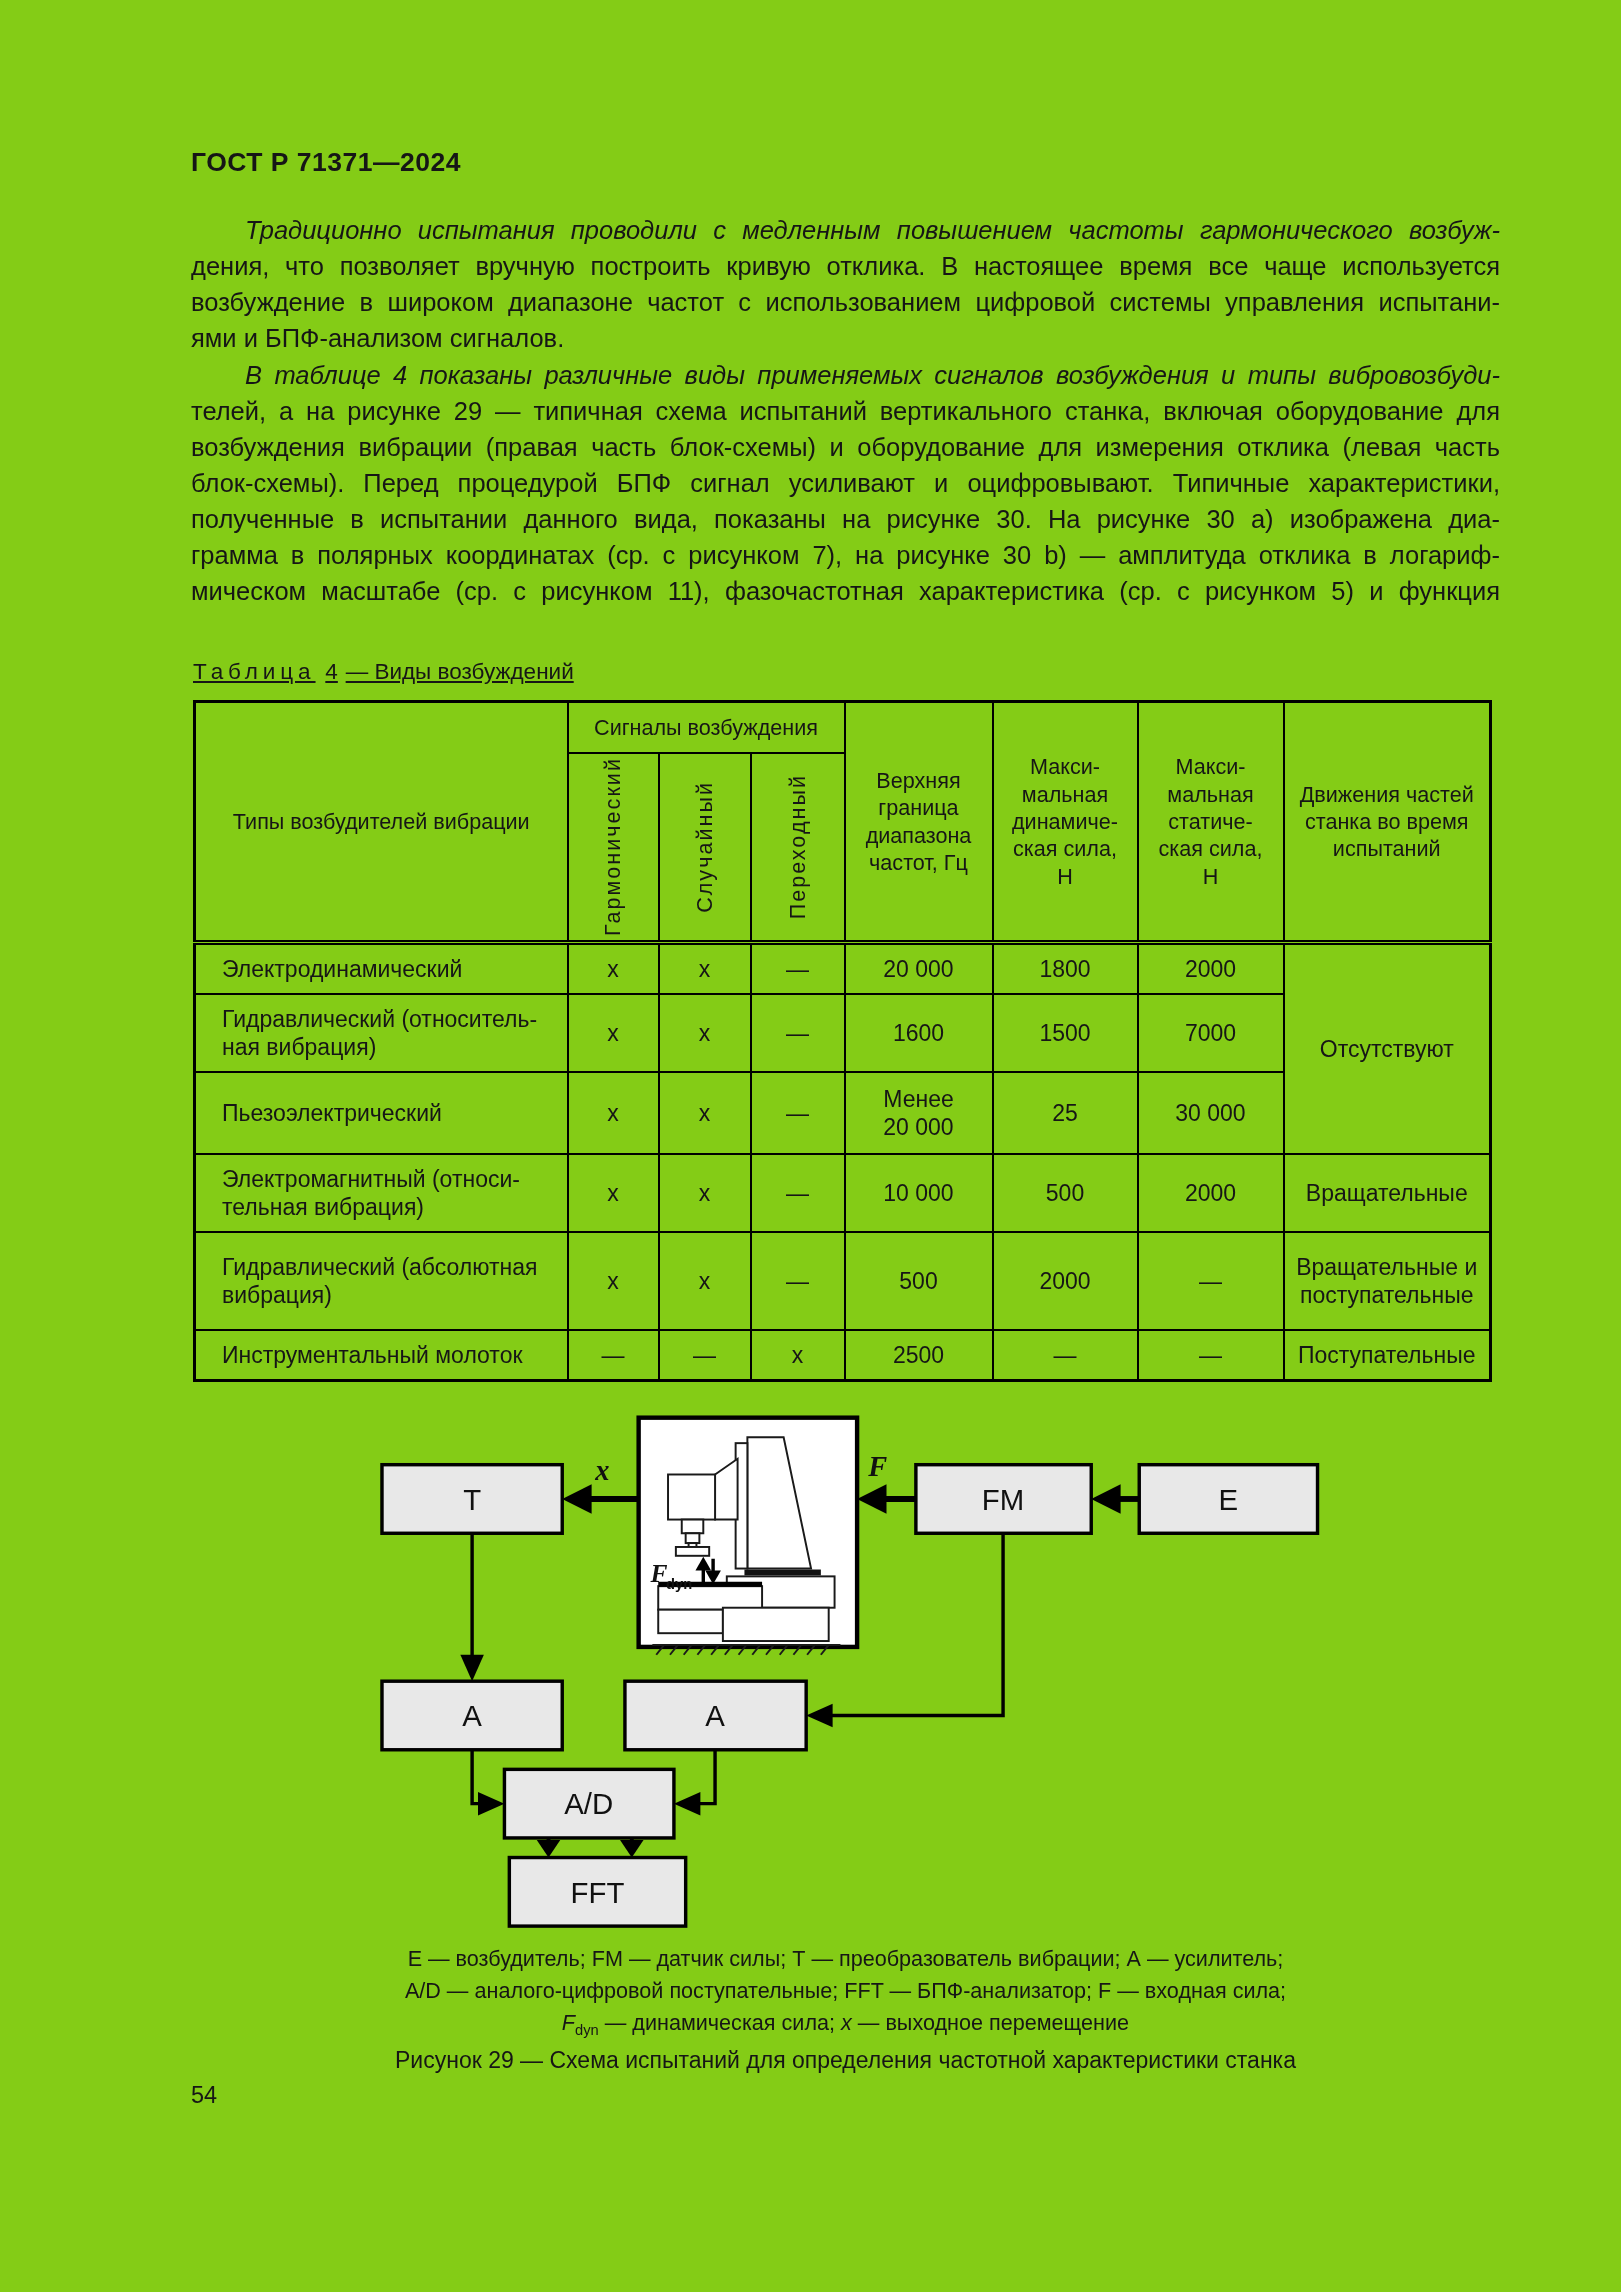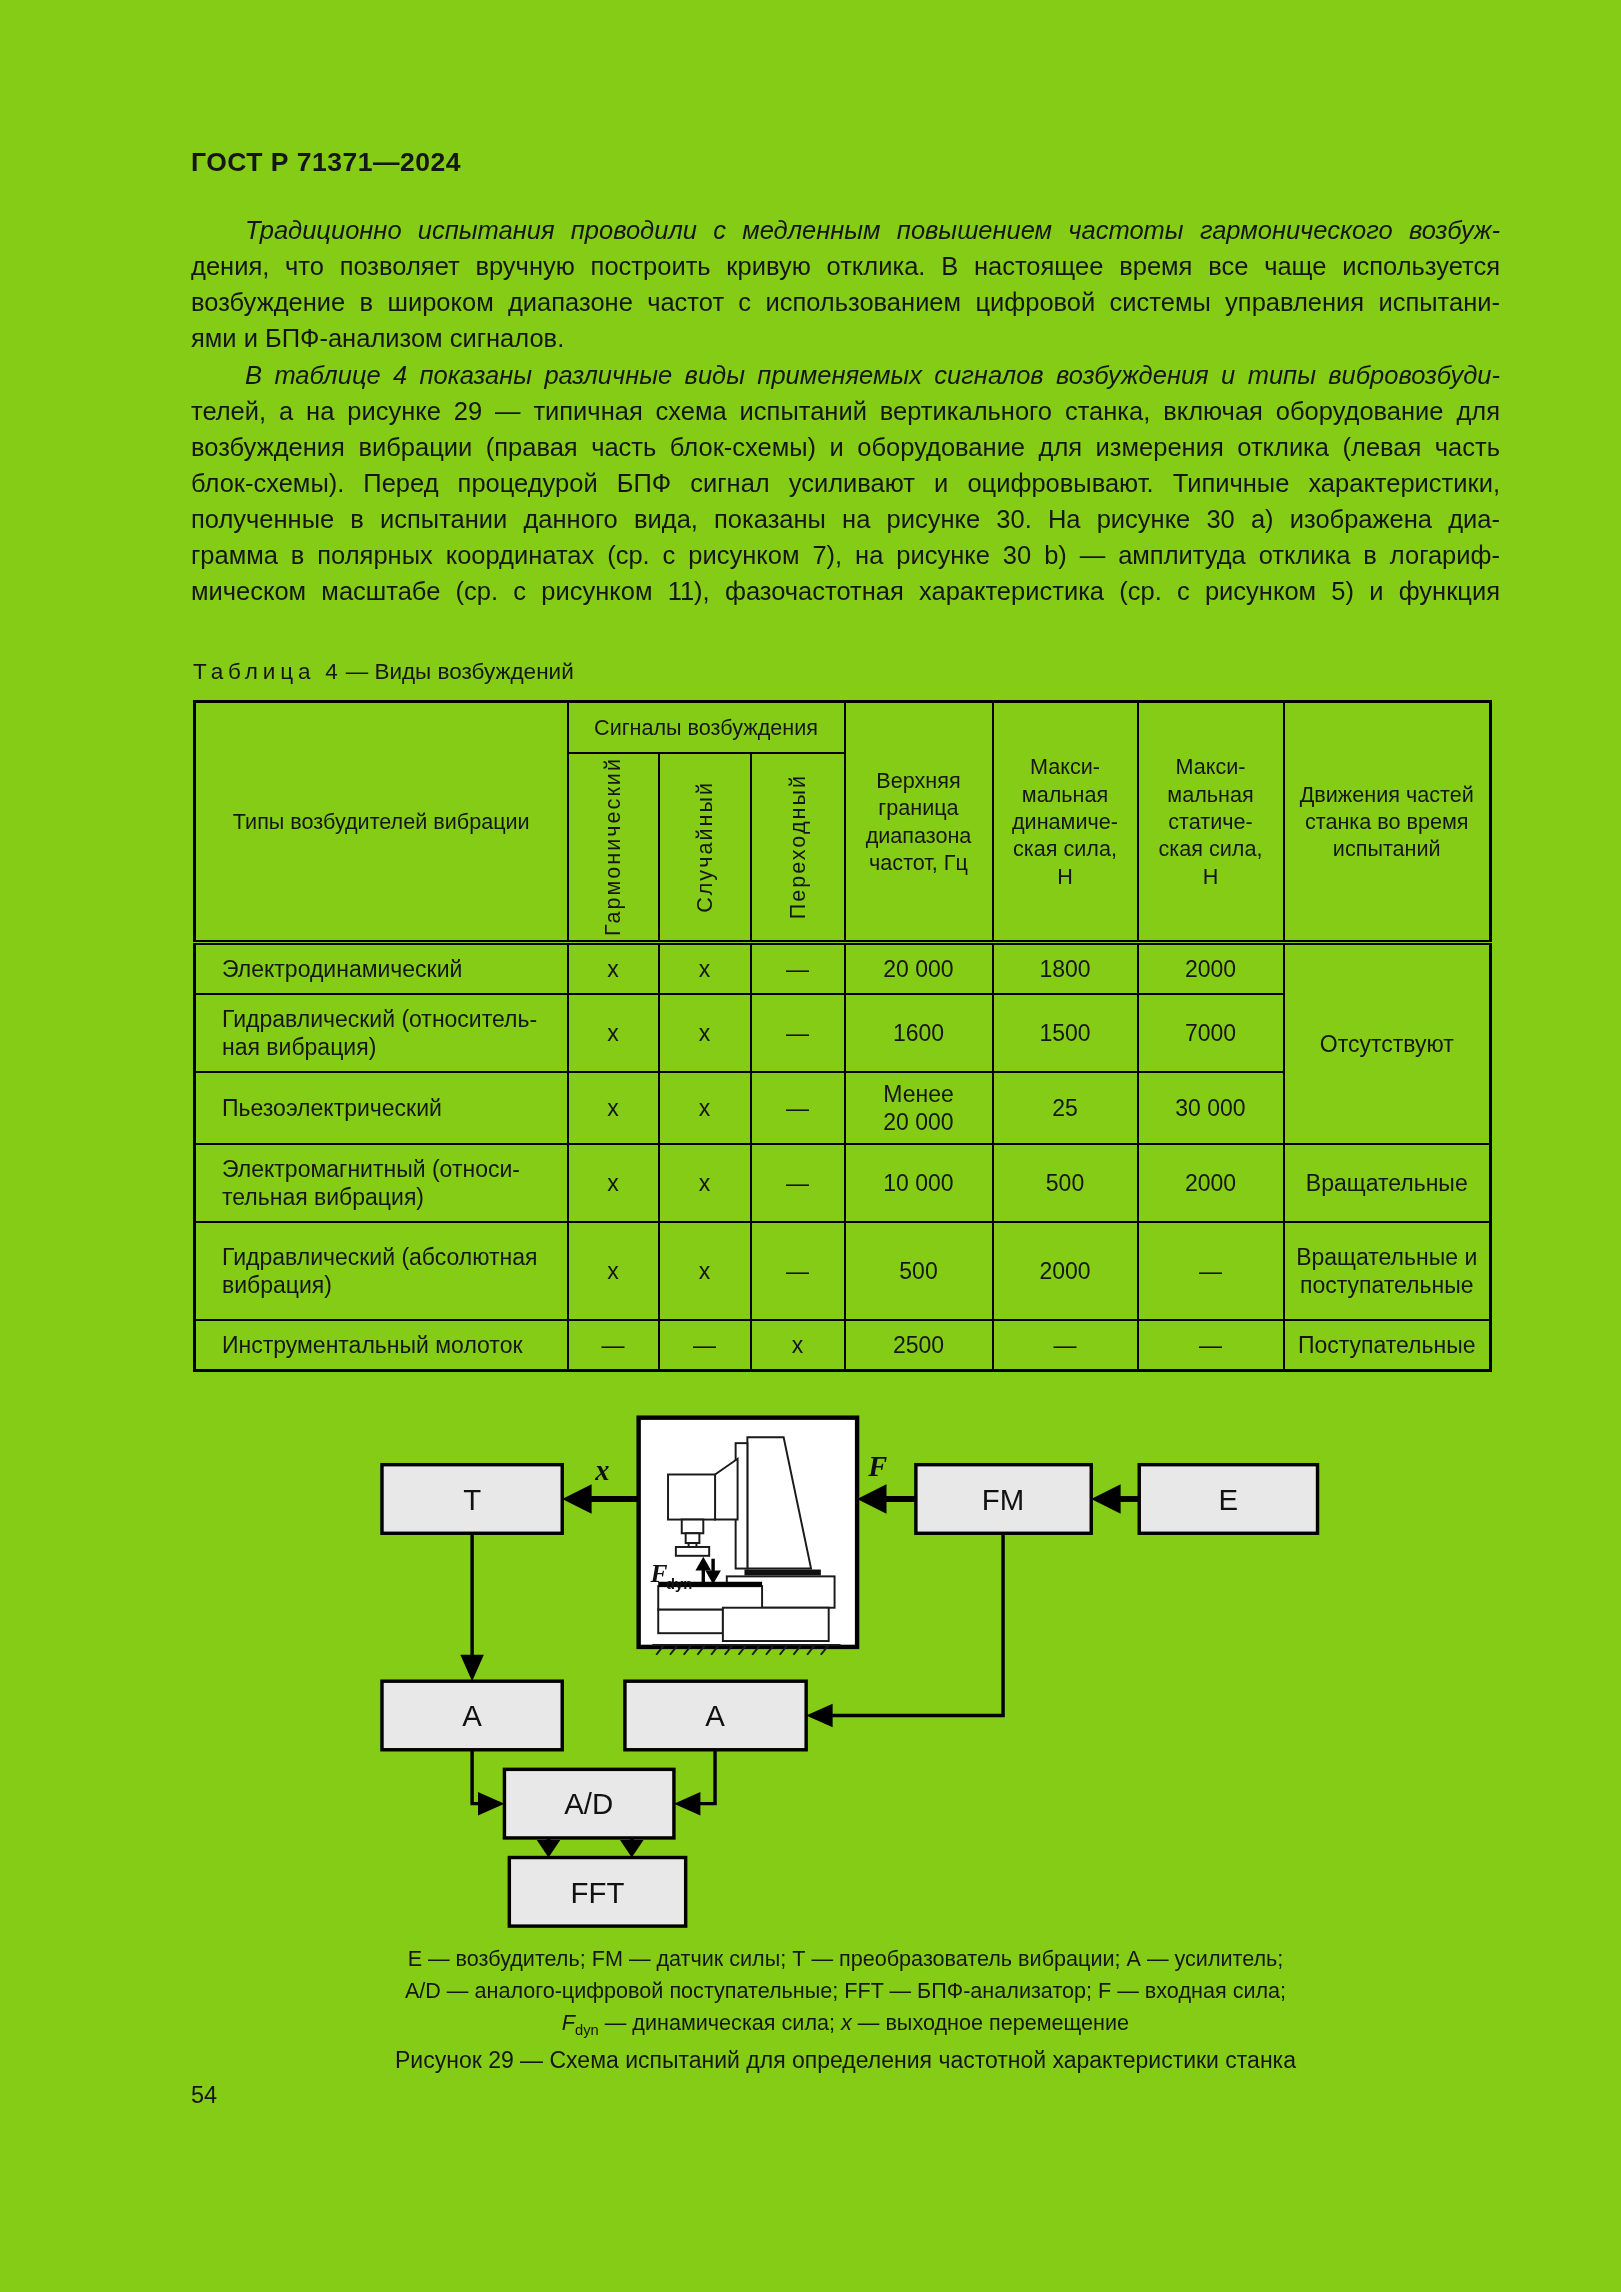--- a/index.html
+++ b/index.html
@@ -18,21 +18,21 @@
     font-size:26.5px;font-weight:bold;letter-spacing:0.5px;
   }
   
   .para{left:191px;width:1309px;font-size:25.5px;line-height:36px;}
   .p1{top:212px;}
   .p2{top:357px;}
   .jl{text-align:justify;text-align-last:justify;white-space:normal;}
   .jl-last{text-align:left;text-align-last:left;}
   .ind{text-indent:54px;font-style:italic;}
   
-  .tbl-caption{left:193px;top:659px;font-size:22.5px;}
+  .tbl-caption{left:193px;top:659px;font-size:22.5px;text-decoration:underline;}
   .tbl-caption .sp{letter-spacing:4.9px;}
   .tbl-caption .num{margin-left:9.8px;}
   .tbl-caption .rest{margin-left:7.8px;}
   
   table.gost{
     position:absolute;left:193px;top:700px;
     width:1297px;border-collapse:collapse;table-layout:fixed;
     border:3.4px solid #000;
     font-size:23px;line-height:28px;
   }
@@ -139,21 +139,21 @@
     <tr style="height:78px">
       <td class="typecell">Гидравлический (относитель-
 ная вибрация)</td>
       <td>х</td>
       <td>х</td>
       <td>—</td>
       <td>1600</td>
       <td>1500</td>
       <td>7000</td>
     </tr>
-    <tr style="height:72px">
+    <tr style="height:82px">
       <td class="typecell">Пьезоэлектрический</td>
       <td>х</td>
       <td>х</td>
       <td>—</td>
       <td>Менее
 20 000</td>
       <td>25</td>
       <td>30 000</td>
     </tr>
     <tr style="height:78px">

